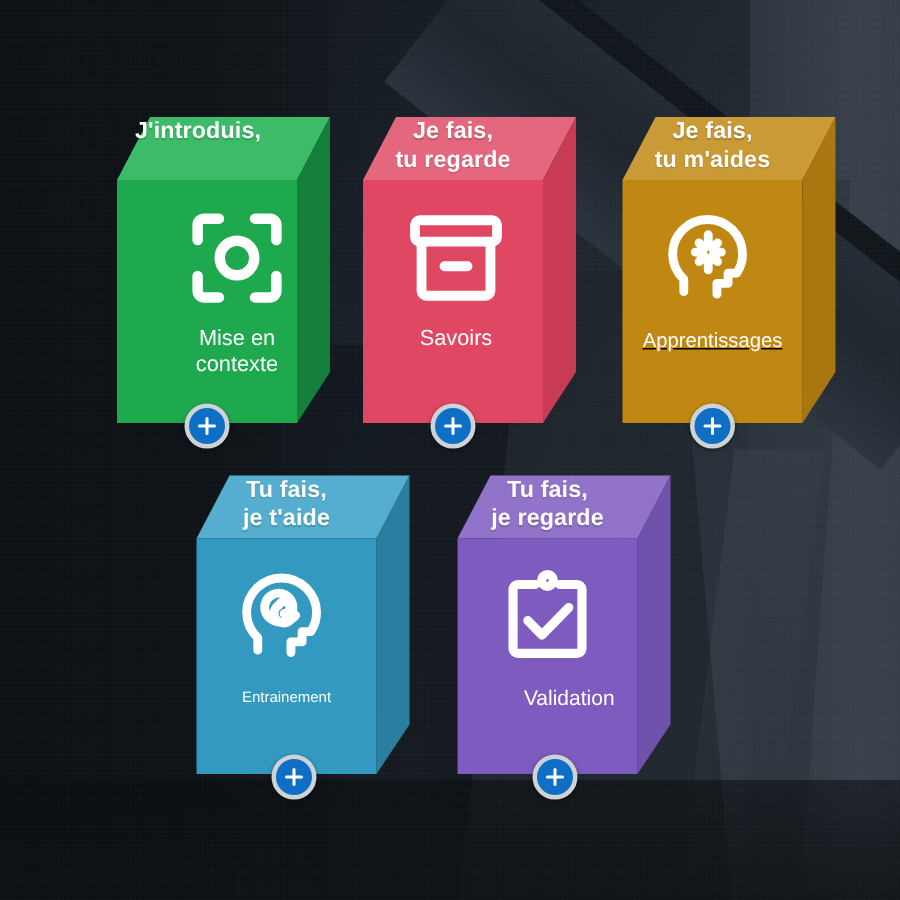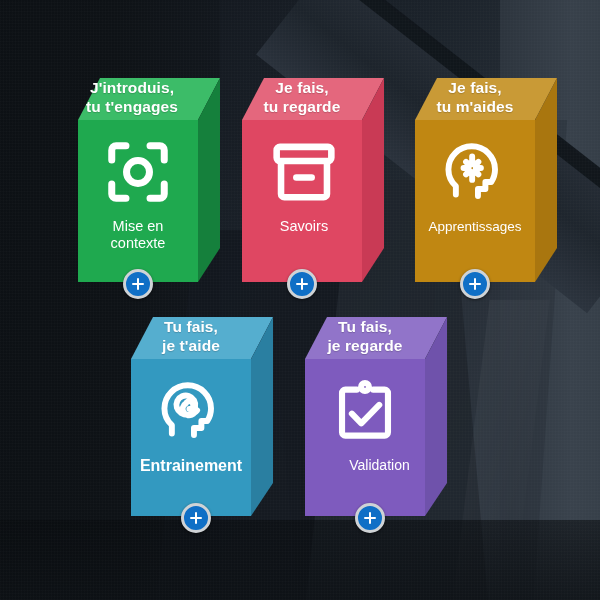--- a/index.html
+++ b/index.html
@@ -126,23 +126,22 @@
   <div class="bg-shape bg-noise"></div>
 
   <div class="cube" id="cube-0" style="left:78px;top:72px;width:108px;height:210px;">
     <svg style="position:absolute;left:0;top:0;overflow:visible;" width="150" height="215">
       <polygon id="c0top" points="0,48 22,6 142,6 120,48" fill="#3cbc68"></polygon>
       <polygon id="c0side" points="120,48 142,6 142,176 120,210" fill="#15803c"></polygon>
       <polygon id="c0front" points="0,48 120,48 120,210 0,210" fill="#1fa94f"></polygon>
     </svg>
     <div class="title" style="top:6px;">
       <div>J'introduis,</div>
-      <div>tu t'engages</div>
-    </div>
-    <div class="face-front" style="top:48px;width:120px;height:162px;">
+    </div>
+    <div class="face-front" style="top:48px;width:120px;height:162px;margin-left:20px;">
       <div class="icon-wrap">
         <svg viewBox="0 0 64 64" fill="none" stroke="#fff" stroke-width="6.4" stroke-linecap="round" stroke-linejoin="round">
           <path d="M8 21V12a4 4 0 0 1 4-4h9"></path>
           <path d="M43 8h9a4 4 0 0 1 4 4v9"></path>
           <path d="M56 43v9a4 4 0 0 1-4 4h-9"></path>
           <path d="M21 56h-9a4 4 0 0 1-4-4v-9"></path>
           <circle cx="32" cy="32" r="10.5"></circle>
         </svg>
       </div>
       <div class="caption">
@@ -181,21 +180,21 @@
   <div class="cube" id="cube-2" style="left:415px;top:72px;width:120px;height:210px;">
     <svg style="position:absolute;left:0;top:0;overflow:visible;" width="150" height="215">
       <polygon id="c2top" points="0,48 22,6 142,6 120,48" fill="#c99a36"></polygon>
       <polygon id="c2side" points="120,48 142,6 142,176 120,210" fill="#a9760f"></polygon>
       <polygon id="c2front" points="0,48 120,48 120,210 0,210" fill="#c08712"></polygon>
     </svg>
     <div class="title" style="top:6px;">
       <div>Je fais,</div>
       <div>tu m'aides</div>
     </div>
-    <div class="face-front" style="top:48px;width:120px;height:162px;">
+    <div class="face-front" style="top:48px;width:120px;height:162px;text-decoration:underline;">
       <div class="icon-wrap">
         <svg viewBox="0 0 64 64" fill="none" stroke="#fff" stroke-width="5.4" stroke-linecap="round" stroke-linejoin="round">
           <path d="M14.5 52.5V45c-4.2-4-6.8-9.4-6.8-15.4C7.7 18 17.2 8.5 29 8.5S50.3 18 50.3 29.6c0 4.3-1.3 8.3-3.5 11.6h-5.3v6.3h-6.8v6.5"></path>
           <path d="M29.4 17.8v4.6M29.4 34.6v4.6M21.5 28.4h4.6M32.8 28.4h4.6M23.8 22.8l3.2 3.2M31.9 31l3.2 3.2M35.1 22.8l-3.2 3.2M27 31l-3.2 3.2"></path>
           <circle cx="29.4" cy="28.6" r="4.8"></circle>
         </svg>
       </div>
       <div class="caption" style="font-size:13.5px;">
         <div>Apprentissages</div>
       </div>
@@ -213,21 +212,21 @@
       <div>Tu fais,</div>
       <div>je t'aide</div>
     </div>
     <div class="face-front" style="top:48px;width:120px;height:157px;">
       <div class="icon-wrap">
         <svg viewBox="0 0 64 64" fill="none" stroke="#fff" stroke-width="5.4" stroke-linecap="round" stroke-linejoin="round">
           <path d="M14.5 52.5V45c-4.2-4-6.8-9.4-6.8-15.4C7.7 18 17.2 8.5 29 8.5S50.3 18 50.3 29.6c0 4.3-1.3 8.3-3.5 11.6h-5.3v6.3h-6.8v6.5"></path>
           <path d="M30.5 30.2a3.6 3.6 0 1 0-3.3-5 5.8 5.8 0 1 0 8.5 3 8.6 8.6 0 1 0-12.8 5.6 11.3 11.3 0 0 0 14.7-2.4"></path>
         </svg>
       </div>
-      <div class="caption" style="font-size:16px;font-weight:bold;">
+      <div class="caption" style="font-size:10px;">
         <div>Entrainement</div>
       </div>
     </div>
     <div class="plus-btn" style="left: 50px; top: 192px; background: rgb(15, 111, 198); border-color: rgb(207, 211, 214);"></div>
   </div>
 
   <div class="cube" id="cube-4" style="left:305px;top:311px;width:120px;height:205px;">
     <svg style="position:absolute;left:0;top:0;overflow:visible;" width="150" height="210">
       <polygon id="c4top" points="0,48 22,6 142,6 120,48" fill="#9174c9"></polygon>
       <polygon id="c4side" points="120,48 142,6 142,172 120,205" fill="#6f52ab"></polygon>

